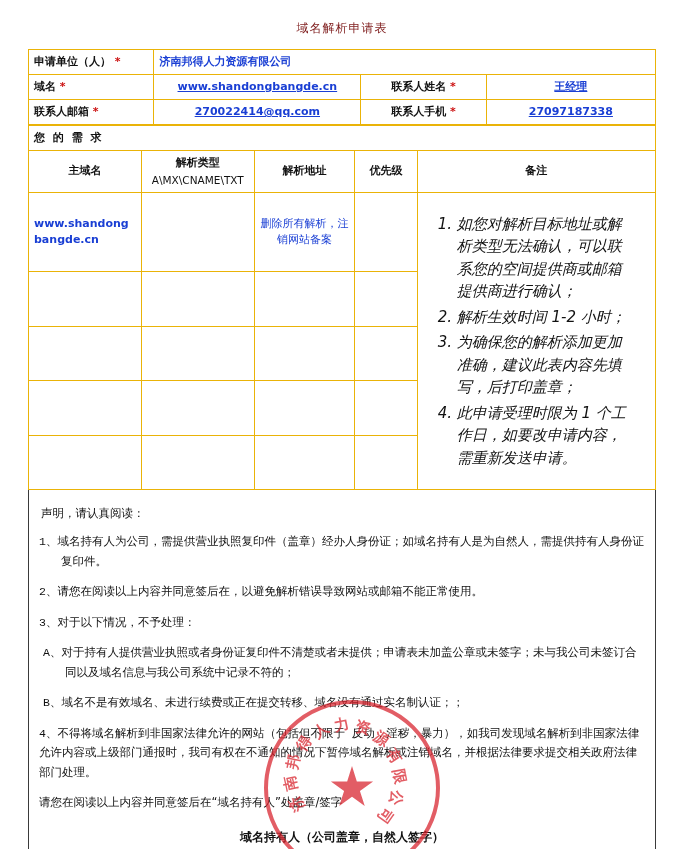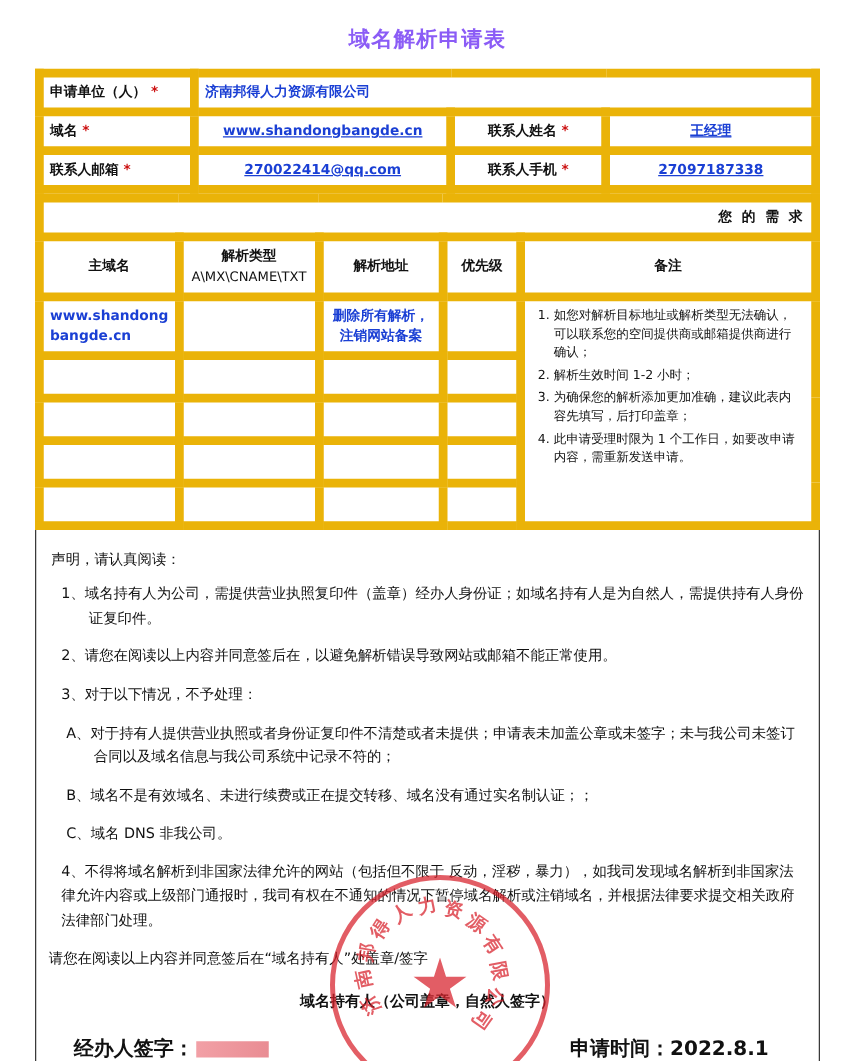--- a/index.html
+++ b/index.html
@@ -17,34 +17,34 @@
   }
   .page {
     position: relative;
     width: 684px;
     height: 849px;
     box-sizing: border-box;
     padding: 0 28px;
   }
   .doc-title {
     text-align: center;
-    font-size: 17px;
-    font-weight: bold;
-    color: #8b5cf6;
+    font-size: 12px;
+    font-weight: normal;
+    color: #7f1d1d;
     padding-top: 20px;
     padding-bottom: 12px;
     letter-spacing: 1px;
   }
   table.form {
     width: 100%;
     border-collapse: collapse;
     table-layout: fixed;
   }
   table.form td {
-    border: 7px solid #eab308;
+    border: 1px solid #eab308;
     font-size: 11px;
     padding: 4px 5px;
     vertical-align: middle;
     line-height: 1.45;
   }
   .lbl {
     font-weight: bold;
     color: #111;
     font-size: 11px;
     white-space: nowrap;
@@ -62,21 +62,21 @@
   }
   .val-blue-left {
     color: #1a3fd4;
     font-weight: bold;
     font-size: 11.5px;
   }
   .center {
     text-align: center;
   }
   .needs-bar {
-    text-align: right;
+    text-align: left;
     font-weight: bold;
     font-size: 12px;
     letter-spacing: 2px;
     color: #111;
   }
   .col-head {
     text-align: center;
     font-weight: bold;
     font-size: 11.5px;
     color: #111;
@@ -94,47 +94,49 @@
   .blue-domain {
     color: #1a3fd4;
     font-weight: bold;
     font-size: 11.5px;
     line-height: 1.3;
     word-break: break-all;
     padding: 3px 4px;
   }
   .blue-note {
     color: #1a3fd4;
-    font-weight: bold;
+    font-weight: normal;
     font-size: 11.5px;
     line-height: 1.4;
     text-align: center;
   }
   .remark-list {
-    margin: 0;
+    margin: 16px;
     padding: 0 2px 0 18px;
-    font-size: 10px;
+    font-size: 15px;
     line-height: 1.5;
     color: #111;
+    font-style: italic;
   }
   .remark-list li {
     margin-bottom: 3px;
   }
   .terms {
     font-size: 11.5px;
     line-height: 1.7;
     color: #111;
     padding-top: 6px;
   }
   .terms .intro {
     padding: 4px 0 8px 2px;
     font-size: 11.5px;
   }
   .terms p {
-    margin: 0 0 11px 10px;
+    margin: 0 0 11px 0;
+    font-family: Liberation Mono, monospace;
   }
   .terms .indent {
     padding-left: 26px;
   }
   .terms .bold {
     font-weight: bold;
   }
   .hang {
     padding-left: 22px;
     text-indent: -22px;
@@ -342,23 +344,20 @@
       </p>
       <p class="hang">
         <span>3、</span><span>对于以下情况，不予处理：</span>
       </p>
 
       <p class="indent hang">
         <span>A、</span><span>对于持有人提供营业执照或者身份证复印件不清楚或者未提供；申请表未加盖公章或未签字；未与我公司未签订合同以及域名信息与我公司系统中记录不符的；</span>
       </p>
       <p class="indent hang">
         <span>B、</span><span>域名不是有效域名、未进行续费或正在提交转移、域名没有通过实名制认证；；</span>
-      </p>
-      <p class="indent hang">
-        <span>C、</span><span>域名 DNS 非我公司。</span>
       </p>
 
       <p>4、不得将域名解析到非国家法律允许的网站（包括但不限于 反动，淫秽，暴力），如我司发现域名解析到非国家法律允许内容或上级部门通报时，我司有权在不通知的情况下暂停域名解析或注销域名，并根据法律要求提交相关政府法律部门处理。</p>
 
       <div class="sign-note">请您在阅读以上内容并同意签后在“域名持有人”处盖章/签字</div>
 
       <div class="holder-line">域名持有人（公司盖章，自然人签字）</div>
 
       <div class="bottom-row">
         <div>

